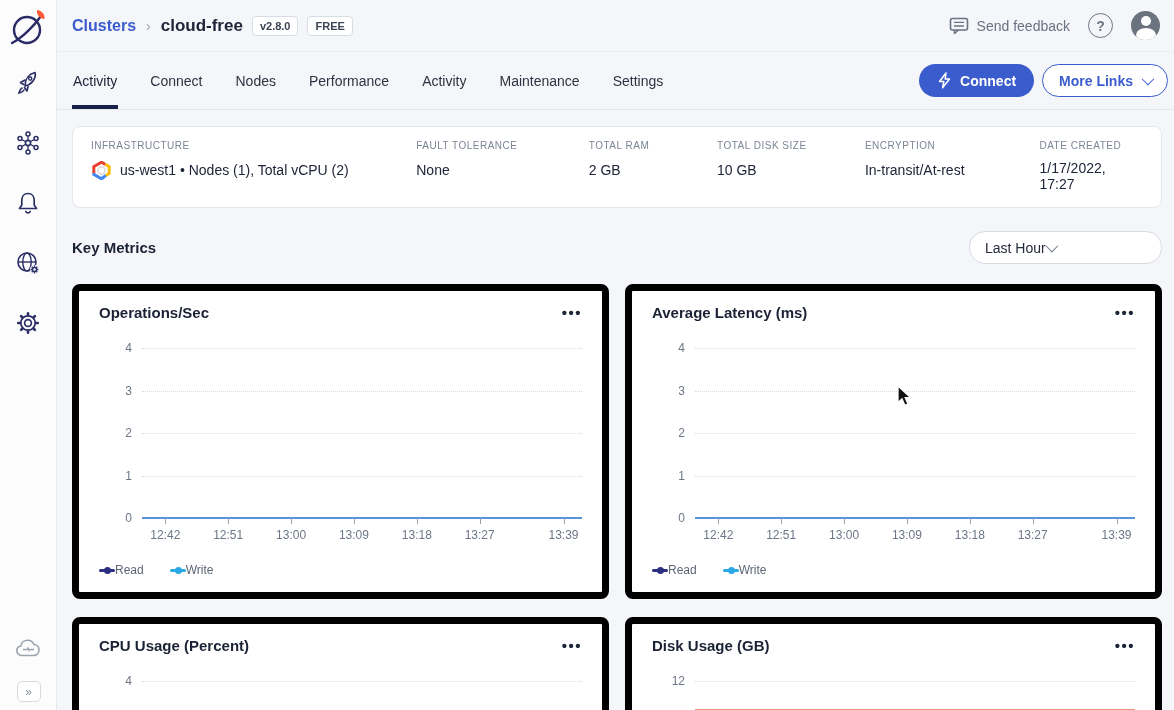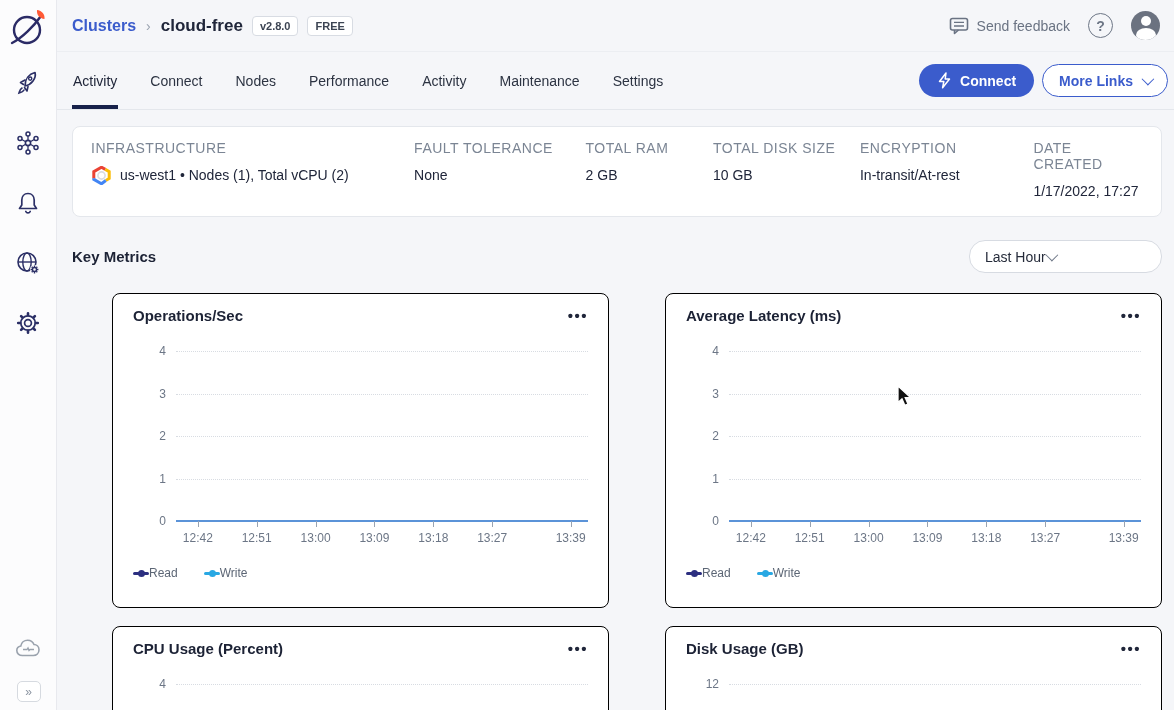--- a/index.html
+++ b/index.html
@@ -40,33 +40,33 @@
   .btn-morelinks { display:flex; align-items:center; gap:9px; background:#fff; color:#3b5ccc; font-size:14px; font-weight:bold; border:1px solid #3b5ccc; border-radius:17px; height:33px; padding:0 16px; cursor:pointer; }
 
   .content { flex:1; padding:16px 12px 0 15px; min-width:0; }
 
   
   .info-card { background:#fff; border:1px solid #e4e7ec; border-radius:8px; padding:13px 18px 15px; display:flex; }
   .info-col { padding-right:10px; }
   .info-col:nth-child(1){ width:330px; } .info-col:nth-child(2){ width:175px; }
   .info-col:nth-child(3){ width:130px; } .info-col:nth-child(4){ width:150px; }
   .info-col:nth-child(5){ width:177px; } .info-col:nth-child(6){ margin-left:auto; padding-right:0; }
-  .info-label { font-size:14px; letter-spacing:.5px; color:#7b8594; text-transform:uppercase; }
+  .info-label { font-size:10px; letter-spacing:.5px; color:#7b8594; text-transform:uppercase; }
   .info-value { font-size:14px; color:#20263a; margin-top:9px; display:flex; align-items:center; gap:8px; min-height:20px; }
 
   
   .metrics-head { display:flex; align-items:center; justify-content:space-between; margin-top:23px; }
   .metrics-title { font-size:15px; font-weight:bold; color:#1c2235; }
   .range-select { width:193px; height:33px; background:#fff; border:1px solid #d7dbe2; border-radius:16px; display:flex; align-items:center; padding:0 14px 0 15px; font-size:14px; color:#252b3a; cursor:pointer; }
   .chev { width:9px; height:9px; border-right:1.6px solid #6d7686; border-bottom:1.6px solid #6d7686; transform:rotate(45deg) translateY(-2px); }
   .chev.blue { border-color:#3b5ccc; }
 
   
   .charts { display:grid; grid-template-columns:1fr 1fr; gap:18px 16px; margin-top:20px; }
-  .chart-card { background:#fff; border:1px solid #000000; border-radius:8px; padding:13px 20px 18px; height:315px;margin-left:40px; }
+  .chart-card { background:#fff; border:7px solid #000000; border-radius:8px; padding:13px 20px 18px; height:315px; }
   .chart-head { display:flex; align-items:center; justify-content:space-between; }
   .chart-title { font-size:15px; font-weight:bold; color:#1c2235; }
   .dots-btn { color:#20263a; font-size:15px; font-weight:bold; letter-spacing:1.5px; cursor:pointer; line-height:1; }
   .plot-wrap { margin-top:27px; margin-left:43px; position:relative; }
   .plot { position:relative; height:170px; }
   .gridline { position:absolute; left:0; right:0; border-top:1px dotted #d8dce2; }
   .ytick { position:absolute; right:calc(100% + 10px); transform:translateY(-50%); font-size:12px; color:#6c7686; }
   .baseline { position:absolute; left:0; right:0; bottom:-1px; height:2px; background:#5b93d8; }
   .xtickmark { position:absolute; top:170px; width:1px; height:6px; background:#98a3b2; }
   .xlabel { position:absolute; top:180px; transform:translateX(-50%); font-size:12px; color:#6c7686; white-space:nowrap; }

